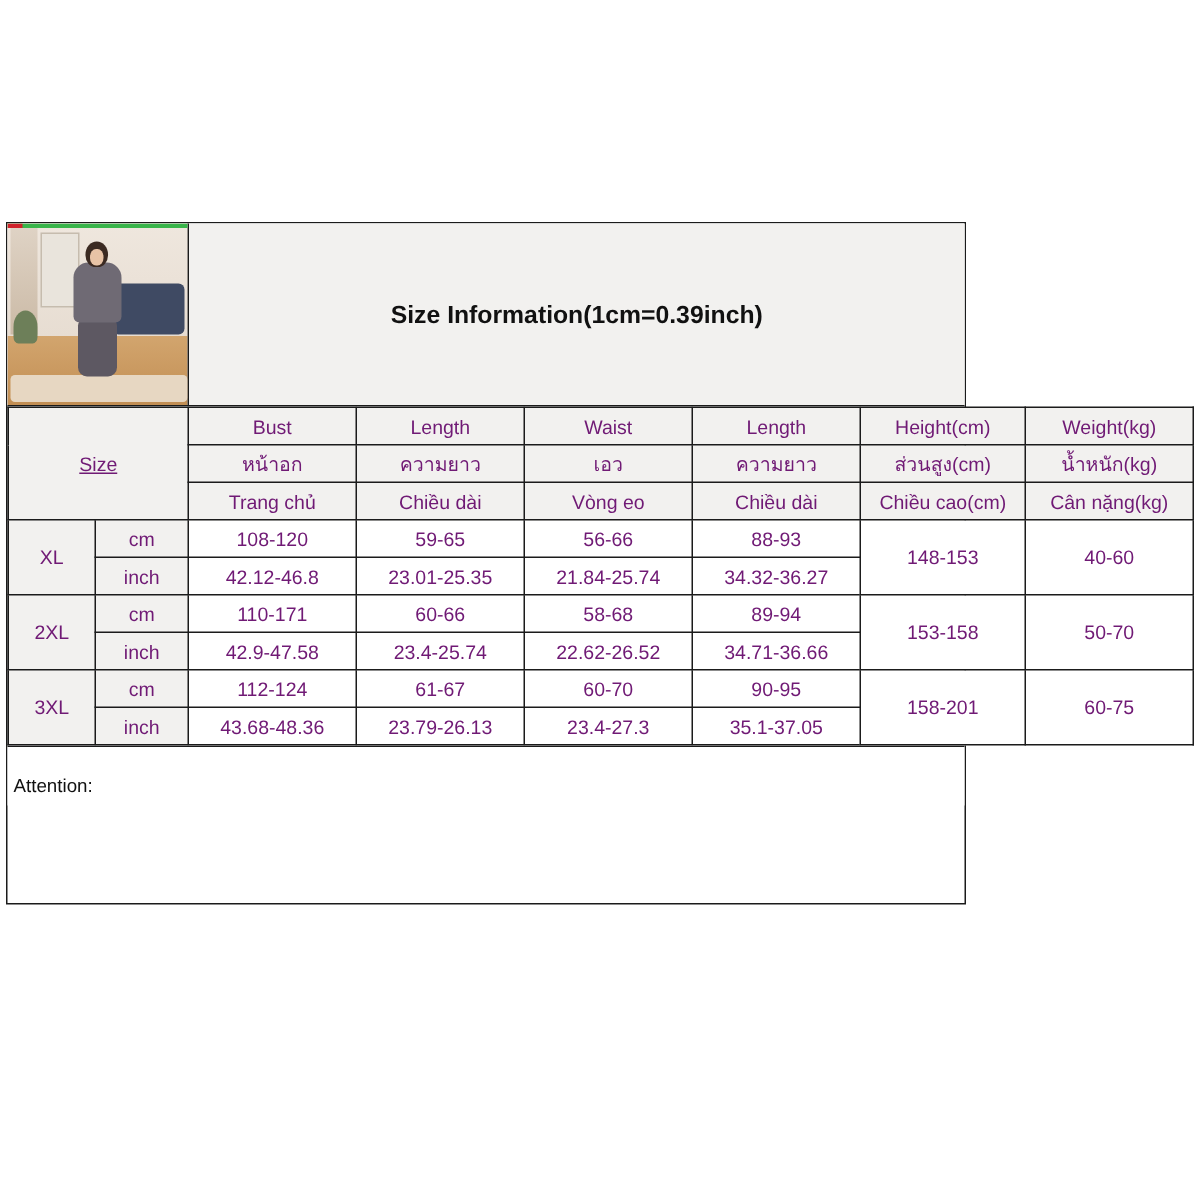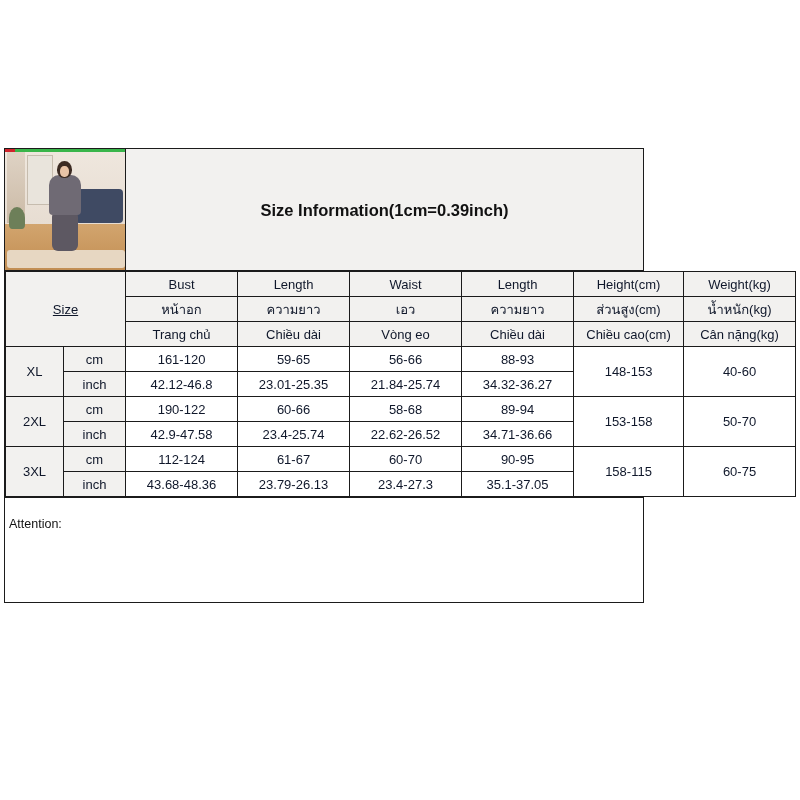--- a/index.html
+++ b/index.html
@@ -167,21 +167,21 @@
     table-layout: fixed;
   }
   table.size-table td,
   table.size-table th {
     border: 1px solid #1b1b1b;
     font-size: 13px;
     text-align: center;
     vertical-align: middle;
     padding: 0;
     height: 24px;
-    color: #0f172a;
+    color: #701a75;
     font-weight: normal;
   }
   .hdr-cell {
     background: #f2f1ef;
     font-weight: bold;
     font-size: 13.5px;
   }
   .size-label {
     background: #f2f1ef;
     font-weight: bold;
@@ -281,39 +281,39 @@
           <td class="hdr-sub">Chiều dài</td>
           <td class="hdr-sub">Vòng eo</td>
           <td class="hdr-sub">Chiều dài</td>
           <td class="hdr-sub">Chiều cao(cm)</td>
           <td class="hdr-sub">Cân nặng(kg)</td>
         </tr>
 
         <tr>
           <td class="size-label" rowspan="2">XL</td>
           <td class="unit-cell">cm</td>
-          <td class="val-cell">161-120</td>
+          <td class="val-cell">108-120</td>
           <td class="val-cell">59-65</td>
           <td class="val-cell">56-66</td>
           <td class="val-cell">88-93</td>
           <td class="val-cell" rowspan="2">148-153</td>
           <td class="val-cell" rowspan="2">40-60</td>
         </tr>
         <tr>
           <td class="unit-cell">inch</td>
           <td class="val-cell">42.12-46.8</td>
           <td class="val-cell">23.01-25.35</td>
           <td class="val-cell">21.84-25.74</td>
           <td class="val-cell">34.32-36.27</td>
         </tr>
 
         <tr>
           <td class="size-label" rowspan="2">2XL</td>
           <td class="unit-cell">cm</td>
-          <td class="val-cell">190-122</td>
+          <td class="val-cell">110-171</td>
           <td class="val-cell">60-66</td>
           <td class="val-cell">58-68</td>
           <td class="val-cell">89-94</td>
           <td class="val-cell" rowspan="2">153-158</td>
           <td class="val-cell" rowspan="2">50-70</td>
         </tr>
         <tr>
           <td class="unit-cell">inch</td>
           <td class="val-cell">42.9-47.58</td>
           <td class="val-cell">23.4-25.74</td>
@@ -321,21 +321,21 @@
           <td class="val-cell">34.71-36.66</td>
         </tr>
 
         <tr>
           <td class="size-label" rowspan="2">3XL</td>
           <td class="unit-cell">cm</td>
           <td class="val-cell">112-124</td>
           <td class="val-cell">61-67</td>
           <td class="val-cell">60-70</td>
           <td class="val-cell">90-95</td>
-          <td class="val-cell" rowspan="2">158-115</td>
+          <td class="val-cell" rowspan="2">158-201</td>
           <td class="val-cell" rowspan="2">60-75</td>
         </tr>
         <tr>
           <td class="unit-cell">inch</td>
           <td class="val-cell">43.68-48.36</td>
           <td class="val-cell">23.79-26.13</td>
           <td class="val-cell">23.4-27.3</td>
           <td class="val-cell">35.1-37.05</td>
         </tr>
       </tbody>

